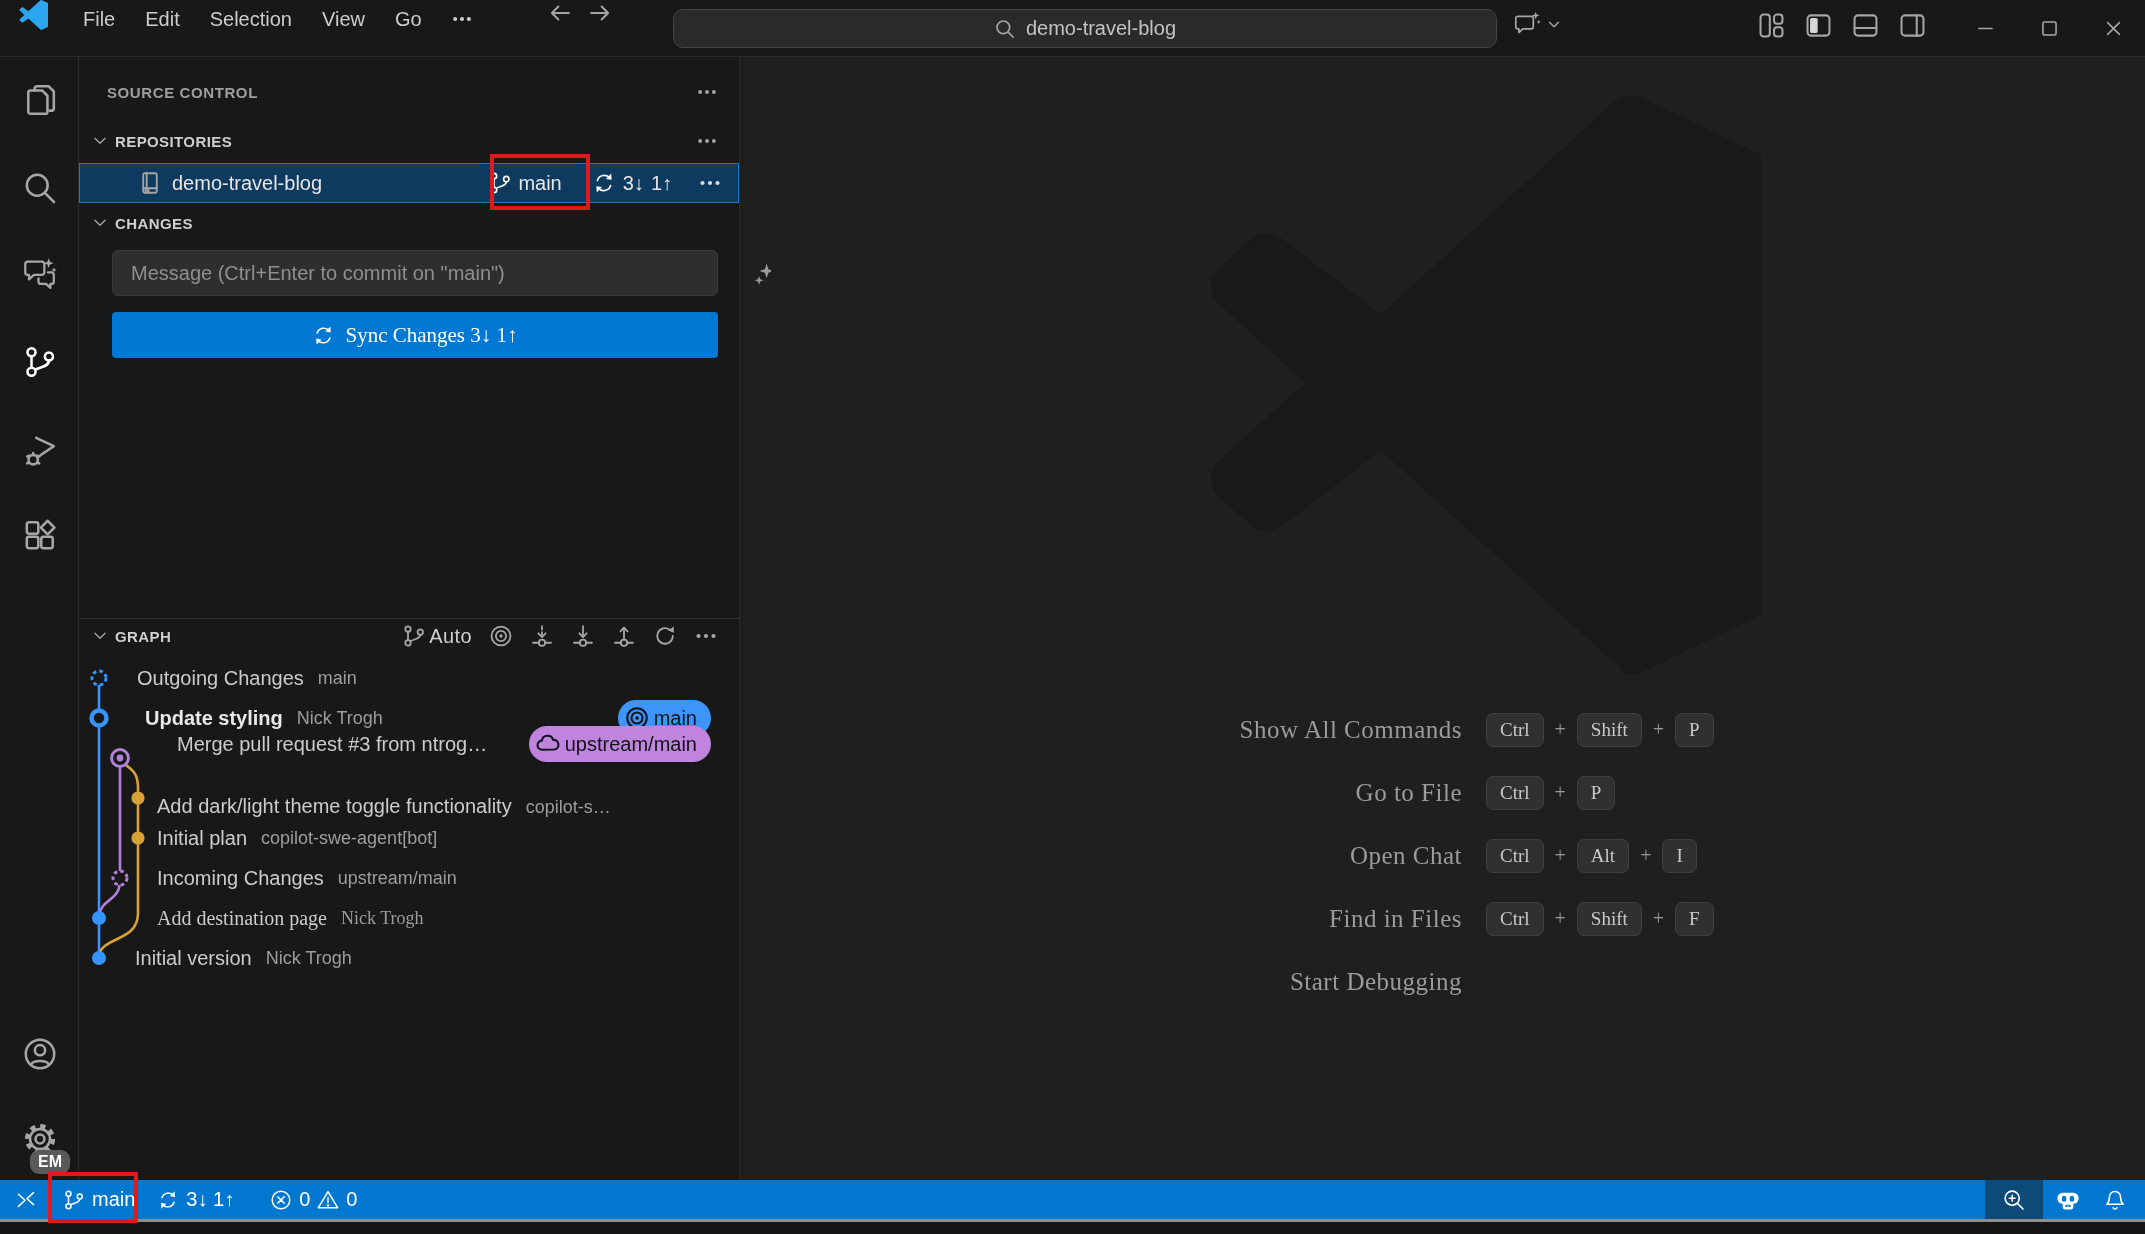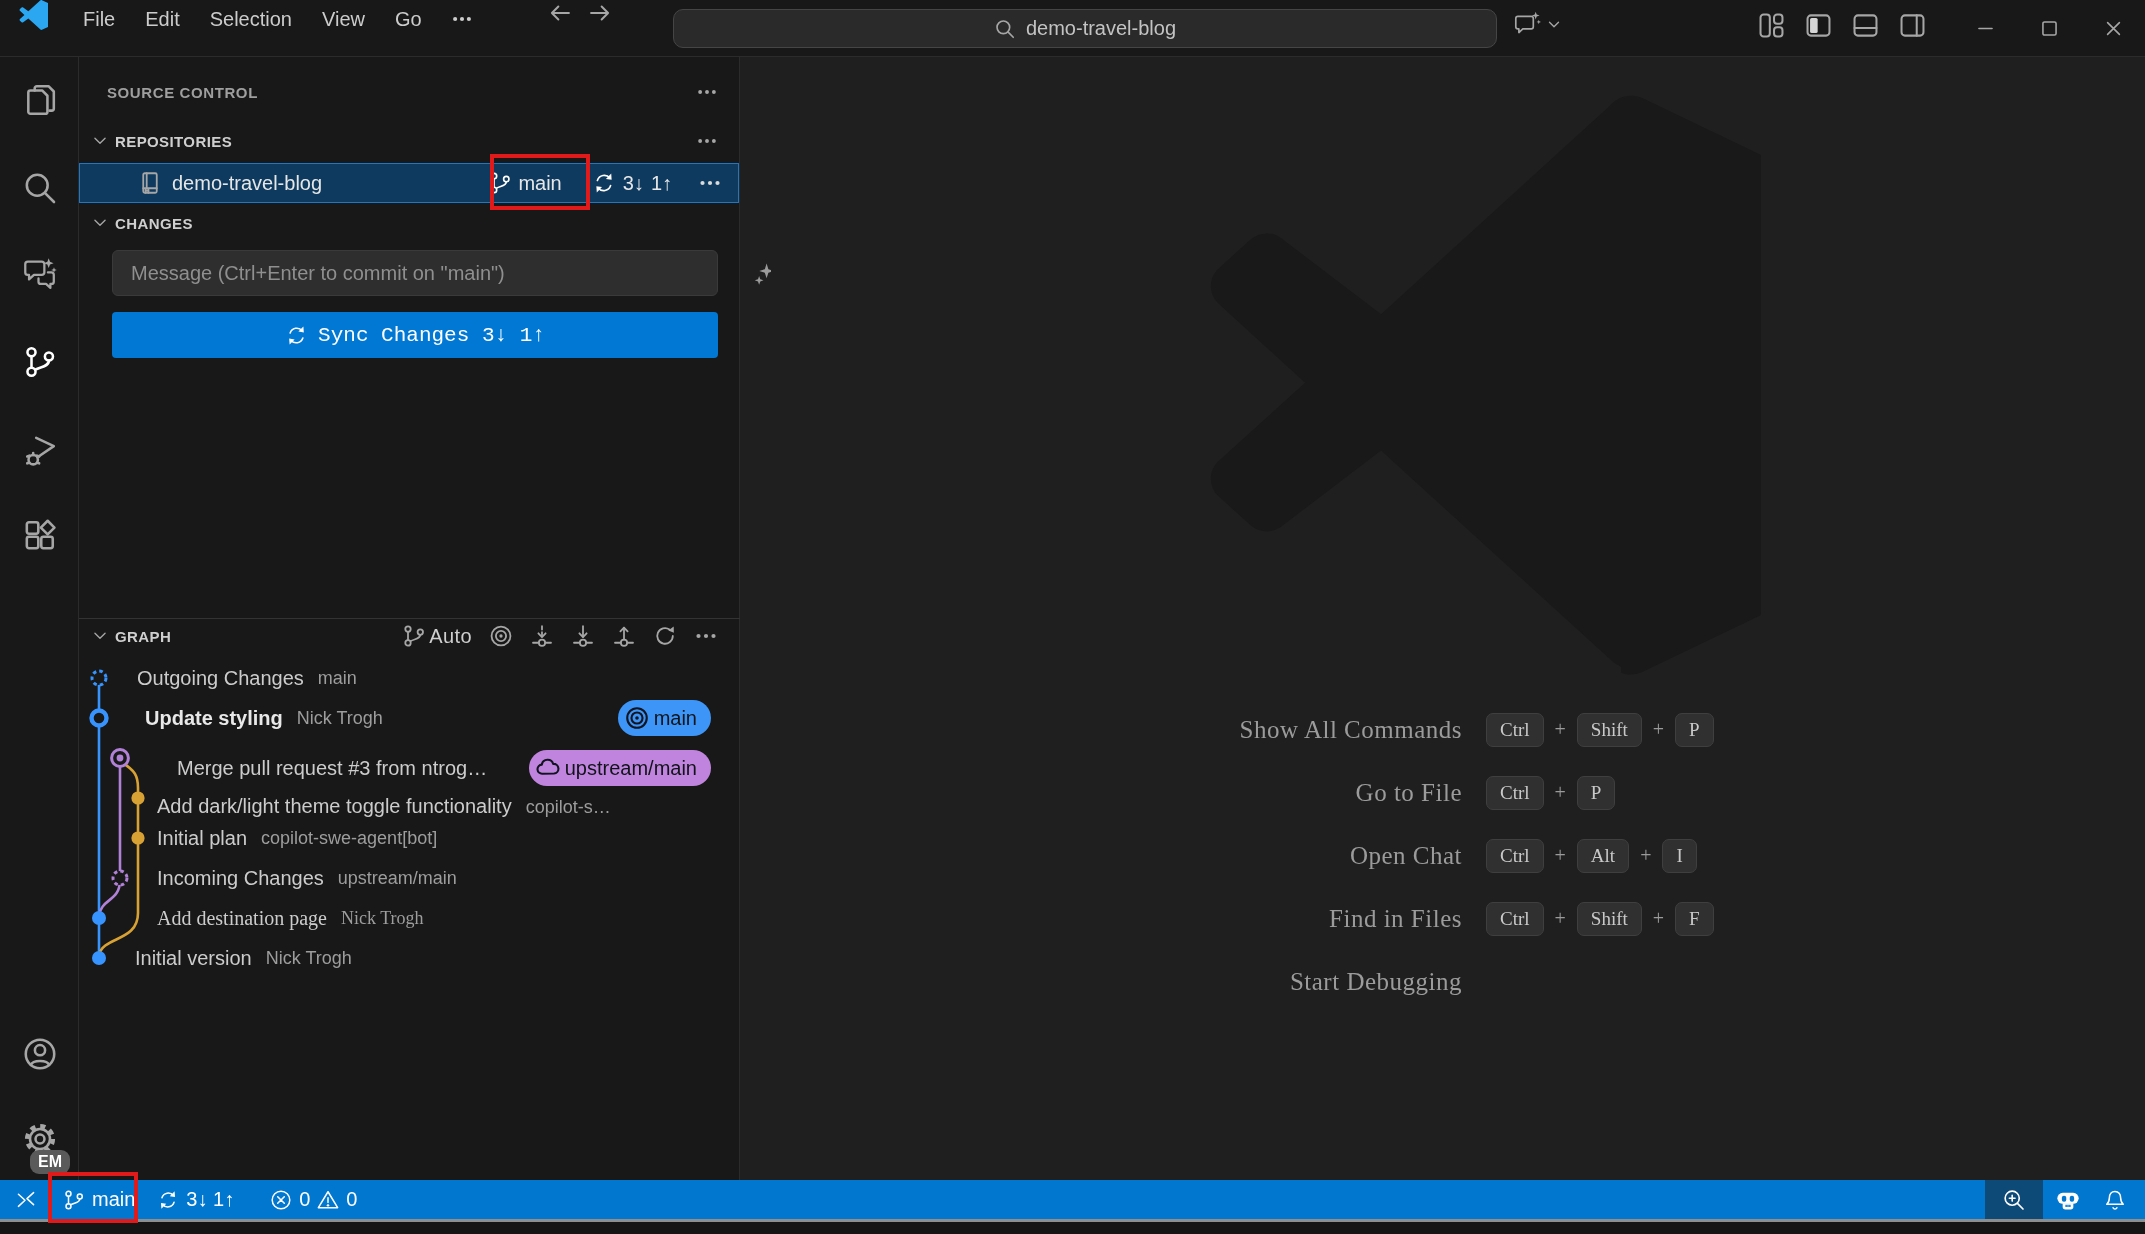--- a/index.html
+++ b/index.html
@@ -63,37 +63,37 @@
   .branch-ind{display:flex;align-items:center;gap:6px;margin-left:auto;}
   .sync-ind{display:flex;align-items:center;gap:7px;margin-left:30px;}
   .repo-row .row-more{margin-left:26px;}
   .commit-input{position:absolute;left:33px;top:193px;width:606px;height:46px;background:var(--input);
     border:1px solid #3a3a3a;border-radius:6px;color:#ccc;font-size:20px;padding:0 52px 0 18px;outline:none;
     font-family:"Liberation Sans","DejaVu Sans",sans-serif;}
   .commit-input::placeholder{color:#8f8f8f;}
   .sparkle-ico{position:absolute;left:672px;top:204px;width:26px;height:26px;}
   .sync-btn{position:absolute;left:33px;top:255px;width:606px;height:46px;background:var(--blue);border:none;
     border-radius:4px;color:#fff;font-size:21px;display:flex;align-items:center;justify-content:center;gap:10px;
-    font-family:Liberation Mono, monospace;cursor:pointer;}
+    font-family:Liberation Serif, serif;cursor:pointer;}
   .sync-btn svg{width:23px;height:23px;}
   .graph-sep{position:absolute;left:0;top:561px;width:661px;height:1px;background:#333;}
   .graph-hdr{top:563px;}
   .graph-tools{display:flex;align-items:center;gap:17px;margin-left:auto;color:#cfcfcf;font-weight:400;font-size:20px;}
   .graph-tools svg{width:24px;height:24px;}
   .gt-auto{display:flex;align-items:center;gap:3px;}
 
   
   .graph-rows{position:absolute;left:0;top:601px;width:661px;height:320px;}
   .lanes{position:absolute;left:0;top:0;width:90px;height:320px;}
   .grow{position:absolute;left:0;width:661px;height:40px;display:flex;align-items:center;font-size:20px;color:#ccc;}
   .grow .meta{color:var(--fg-dim);font-size:18px;margin-left:14px;white-space:nowrap;}
   .grow .msg{white-space:nowrap;}
   .strong{font-weight:700;color:#e8e8e8;}
   .g-r0{top:0;padding-left:58px;}   .g-r1{top:40px;padding-left:66px;}
-  .g-r2{top:90px;padding-left:98px;}.g-r3{top:120px;padding-left:78px;align-items:flex-end;}
+  .g-r2{top:66px;padding-left:98px;}.g-r3{top:120px;padding-left:78px;align-items:flex-end;}
   .g-r4{top:160px;padding-left:78px;}.g-r5{top:200px;padding-left:78px;}
   .g-r6{top:240px;padding-left:78px;font-family:Liberation Serif, serif;}.g-r7{top:280px;padding-left:56px;}
   .ref-badge{margin-left:auto;margin-right:29px;height:36px;border-radius:18px;display:flex;align-items:center;
     gap:4px;padding:0 14px 0 6px;font-size:20px;color:#101418;white-space:nowrap;}
   .badge-blue{background:var(--badge-blue);}
   .badge-purple{background:var(--badge-purple);}
   .ref-badge svg{width:26px;height:26px;}
 
   
   .editor{position:absolute;left:771px;top:57px;width:1405px;height:1123px;background:var(--bg-editor);font-family:Liberation Serif, serif;}

